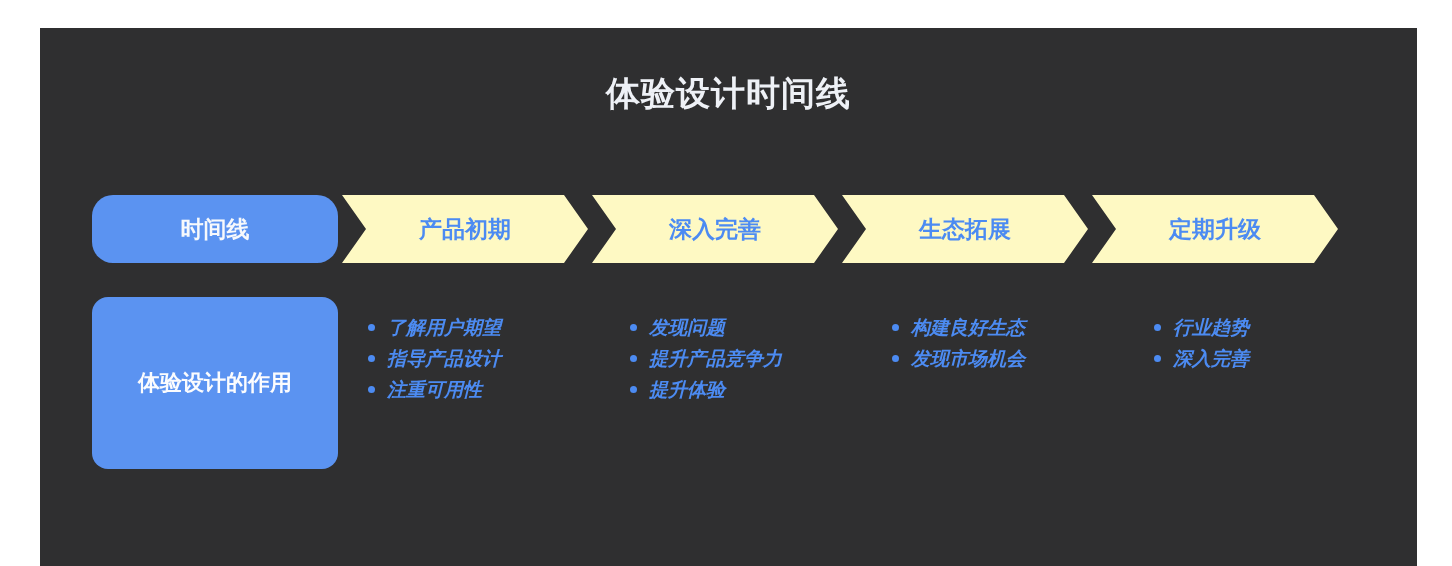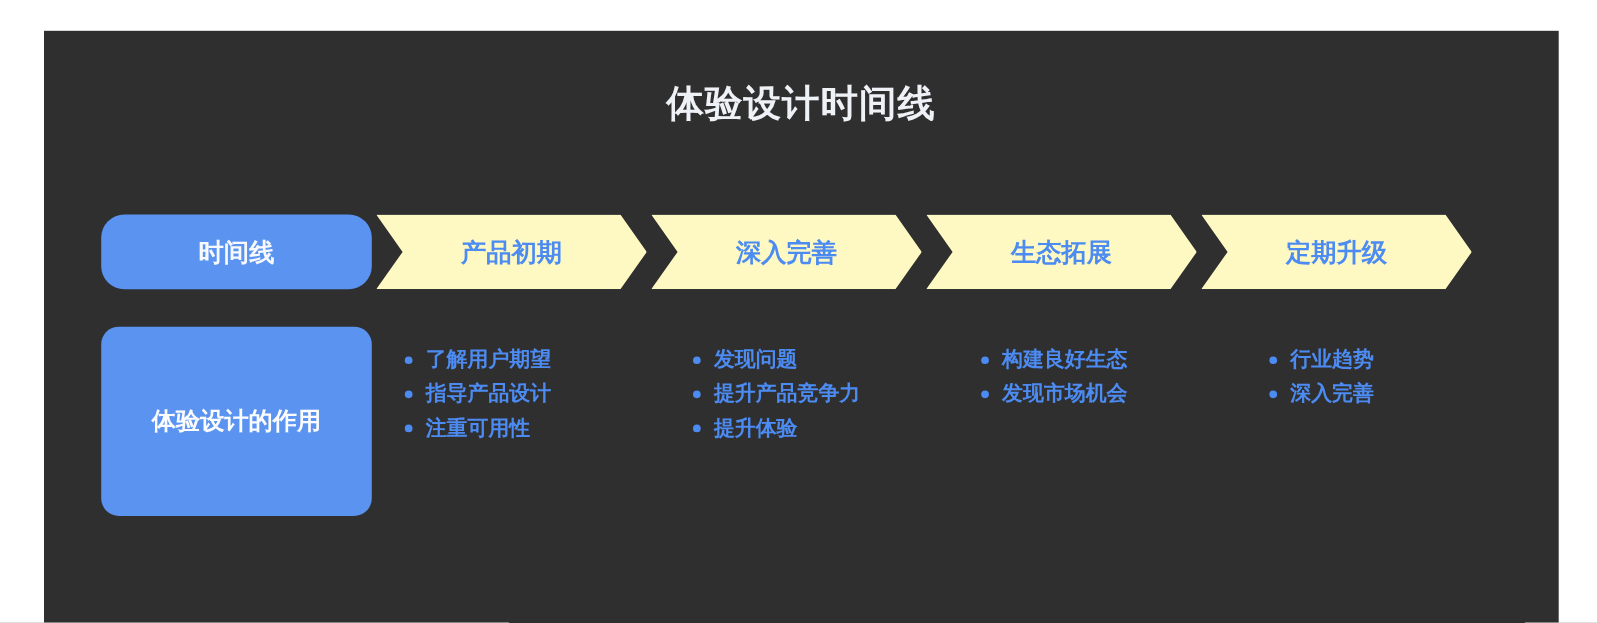--- a/index.html
+++ b/index.html
@@ -69,20 +69,21 @@
   }
   ul.bullets li {
     display: flex;
     align-items: center;
     gap: 12px;
     font-size: 19px;
     font-weight: bold;
     color: #4c8bf2;
     line-height: 31px;
     white-space: nowrap;
+    font-style: italic;
   }
   .dot {
     width: 7px; height: 7px; flex: none;
     border-radius: 50%;
     background: #4c8bf2;
   }
 </style>
 </head>
 <body>
 

